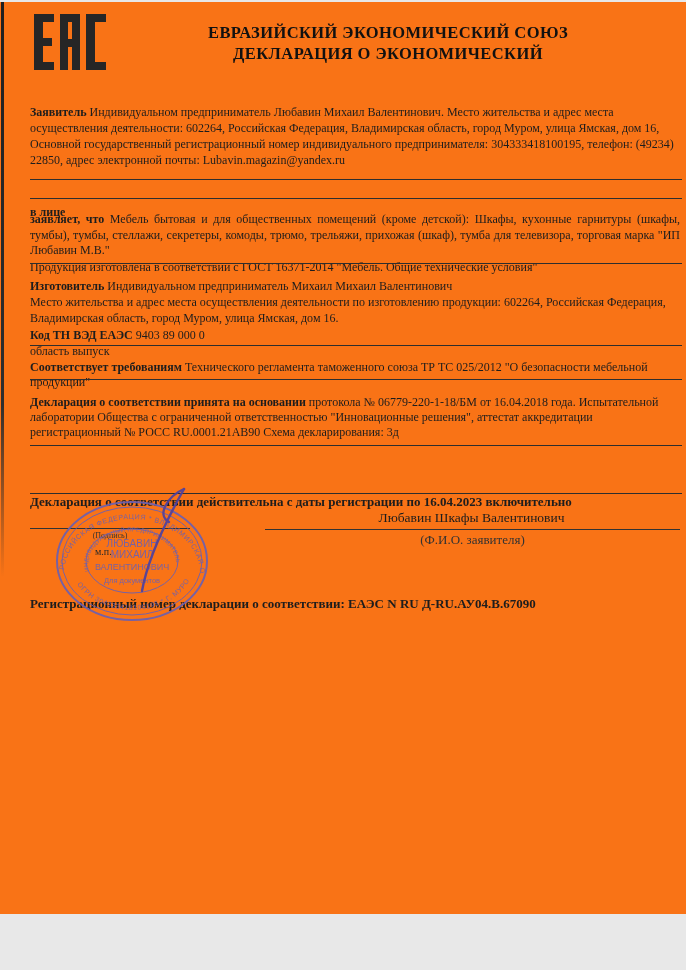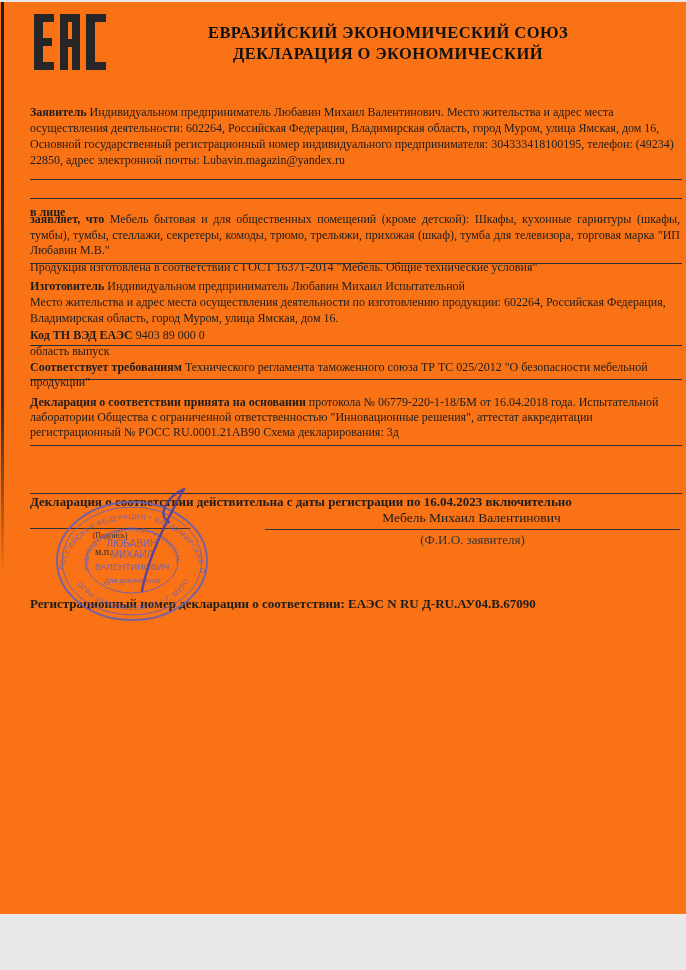--- a/index.html
+++ b/index.html
@@ -57,37 +57,37 @@
   <p class="abs" style="top:90px"><b class="b">Заявитель</b> <span>Индивидуальном предприниматель Любавин Михаил Валентинович. Место жительства и адрес места осуществления деятельности: 602264, Российская Федерация, Владимирская область, город Муром, улица Ямская, дом 16, Основной государственный регистрационный номер индивидуального предпринимателя: 304333418100195, телефон: (49234) 22850, адрес электронной почты: Lubavin.magazin@yandex.ru</span></p>
   <div class="rule" style="top:177px"></div>
 
   <p class="abs b" style="top:190px">в лице</p>
   <div class="rule" style="top:196px"></div>
 
   <p class="abs just" style="top:198px;line-height:15.5px"><b class="b">заявляет, что</b> <span>Мебель бытовая и для общественных помещений (кроме детской): Шкафы, кухонные гарнитуры (шкафы, тумбы), тумбы, стеллажи, секретеры, комоды, трюмо, трельяжи, прихожая (шкаф), тумба для телевизора, торговая марка "ИП Любавин М.В."</span></p>
   <p class="abs" style="top:245px">Продукция изготовлена в соответствии с ГОСТ 16371-2014 "Мебель. Общие технические условия"</p>
   <div class="rule" style="top:261px"></div>
 
-  <p class="abs" style="top:264px"><b class="b">Изготовитель</b> <span>Индивидуальном предприниматель Любавин Михаил Испытательной</span></p>
+  <p class="abs" style="top:264px"><b class="b">Изготовитель</b> <span>Индивидуальном предприниматель Михаил Михаил Валентинович</span></p>
   <p class="abs" style="top:280px">Место жительства и адрес места осуществления деятельности по изготовлению продукции: 602264, Российская Федерация, Владимирская область, город Муром, улица Ямская, дом 16.</p>
   <p class="abs" style="top:313px"><b class="b">Код ТН ВЭД ЕАЭС</b> <span>9403 89 000 0</span></p>
   <p class="abs" style="top:329px">область выпуск</p>
   <div class="rule" style="top:343px"></div>
 
   <p class="abs" style="top:346px;line-height:15px"><b class="b">Соответствует требованиям</b> <span>Технического регламента таможенного союза ТР ТС 025/2012 "О безопасности мебельной продукции"</span></p>
   <div class="rule" style="top:377px"></div>
 
   <p class="abs" style="top:381px;line-height:15.2px"><b class="b">Декларация о соответствии принята на основании</b> <span>протокола № 06779-220-1-18/БМ от 16.04.2018 года. Испытательной лаборатории Общества с ограниченной ответственностью "Инновационные решения", аттестат аккредитации регистрационный № РОСС RU.0001.21АВ90 Схема декларирования: 3д</span></p>
   <div class="rule" style="top:443px"></div>
 
   <div class="rule" style="top:491px"></div>
 
   <div class="validity">Декларация о соответствии действительна с даты регистрации по 16.04.2023 включительно</div>
 
-  <div class="sig-name">Мебель Михаил Валентинович</div>
+  <div class="sig-name">Любавин Шкафы Валентинович</div>
   <div class="sig-line-r"></div>
   <div class="sig-cap-r">(Ф.И.О. заявителя)</div>
   <div class="sig-line-l"></div>
   <div class="sig-cap-l">(Подпись)</div>
   <div class="mp">м.п.</div>
 
   <div class="stamp">
     <svg width="160" height="124" viewBox="0 0 160 124" xmlns="http://www.w3.org/2000/svg">
       <defs>
         <path id="st-top" d="M 12 75 A 68 55 0 1 1 148 75" fill="none"></path>

